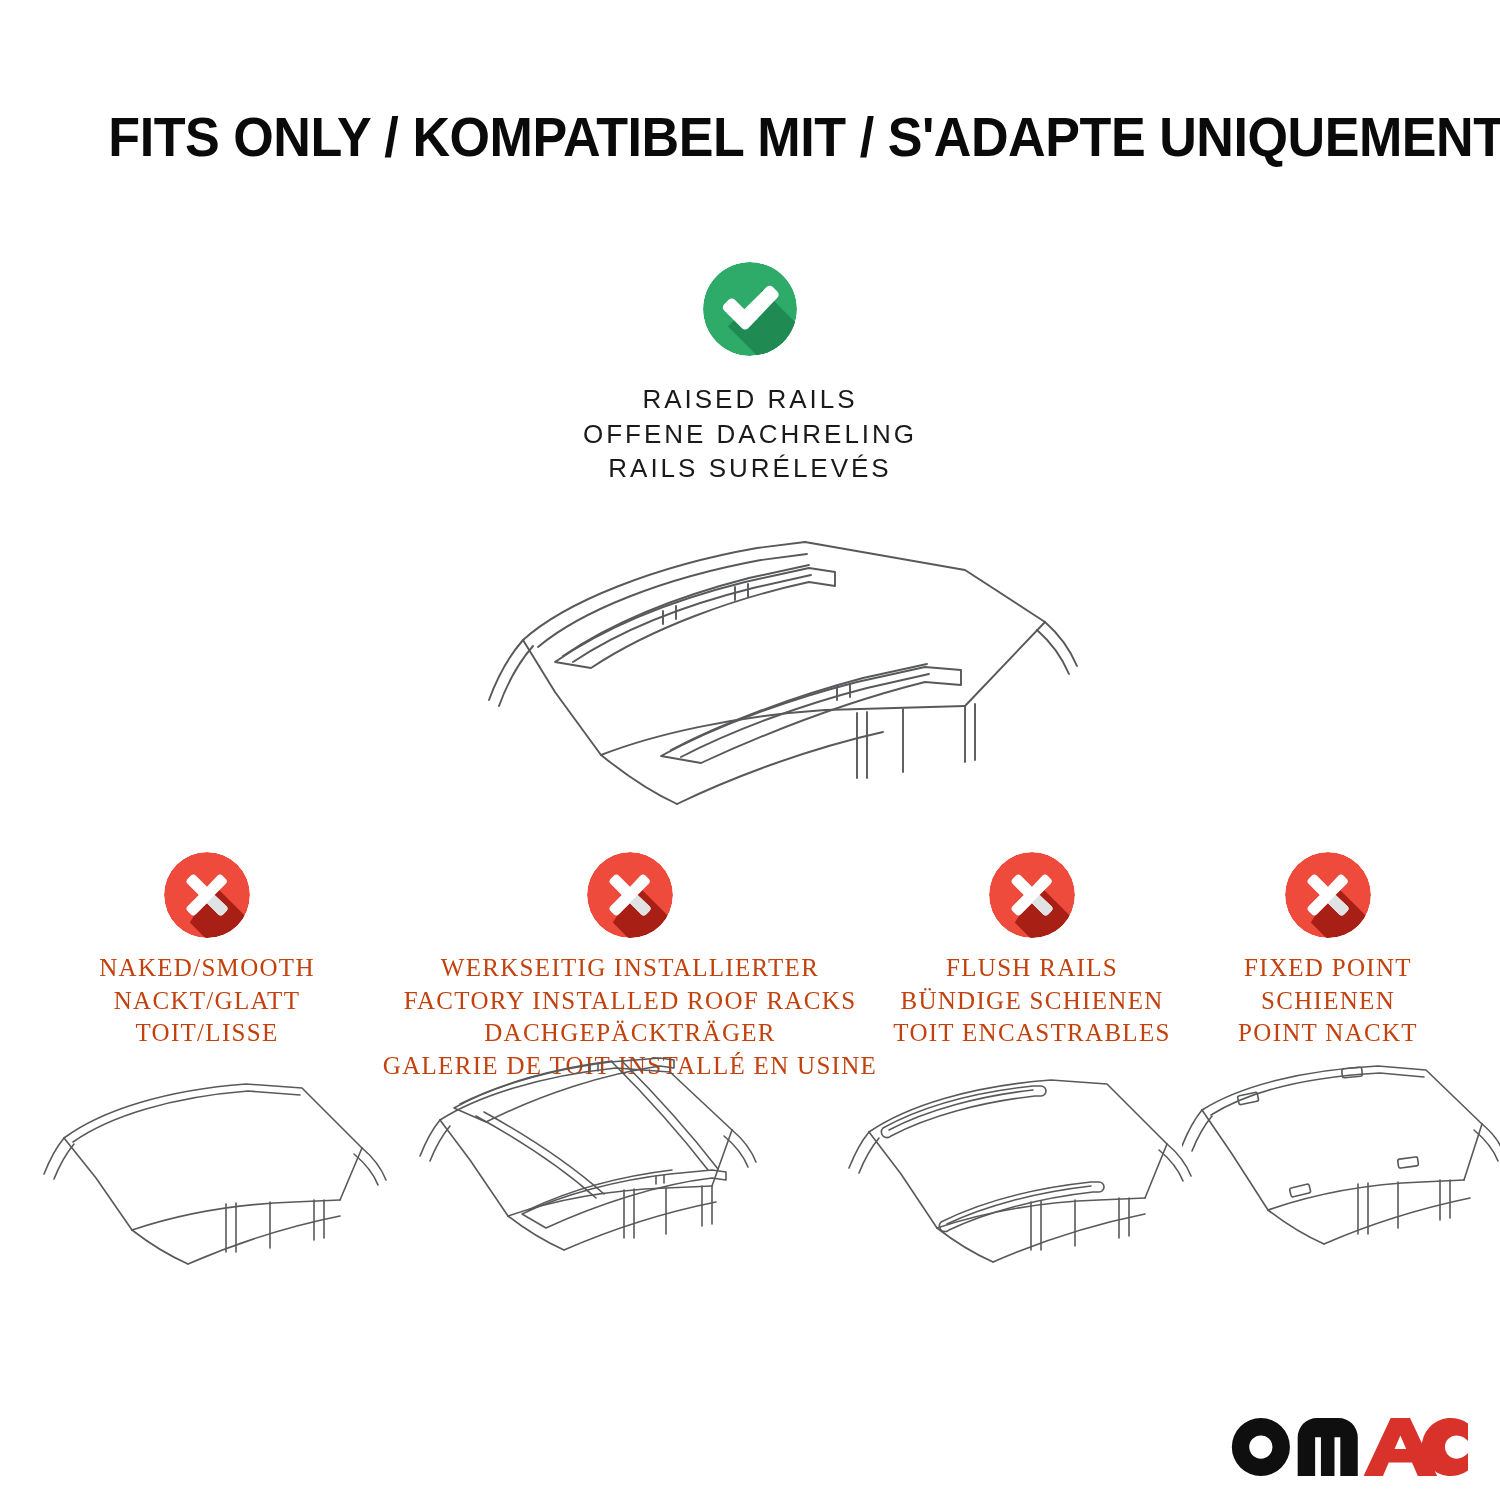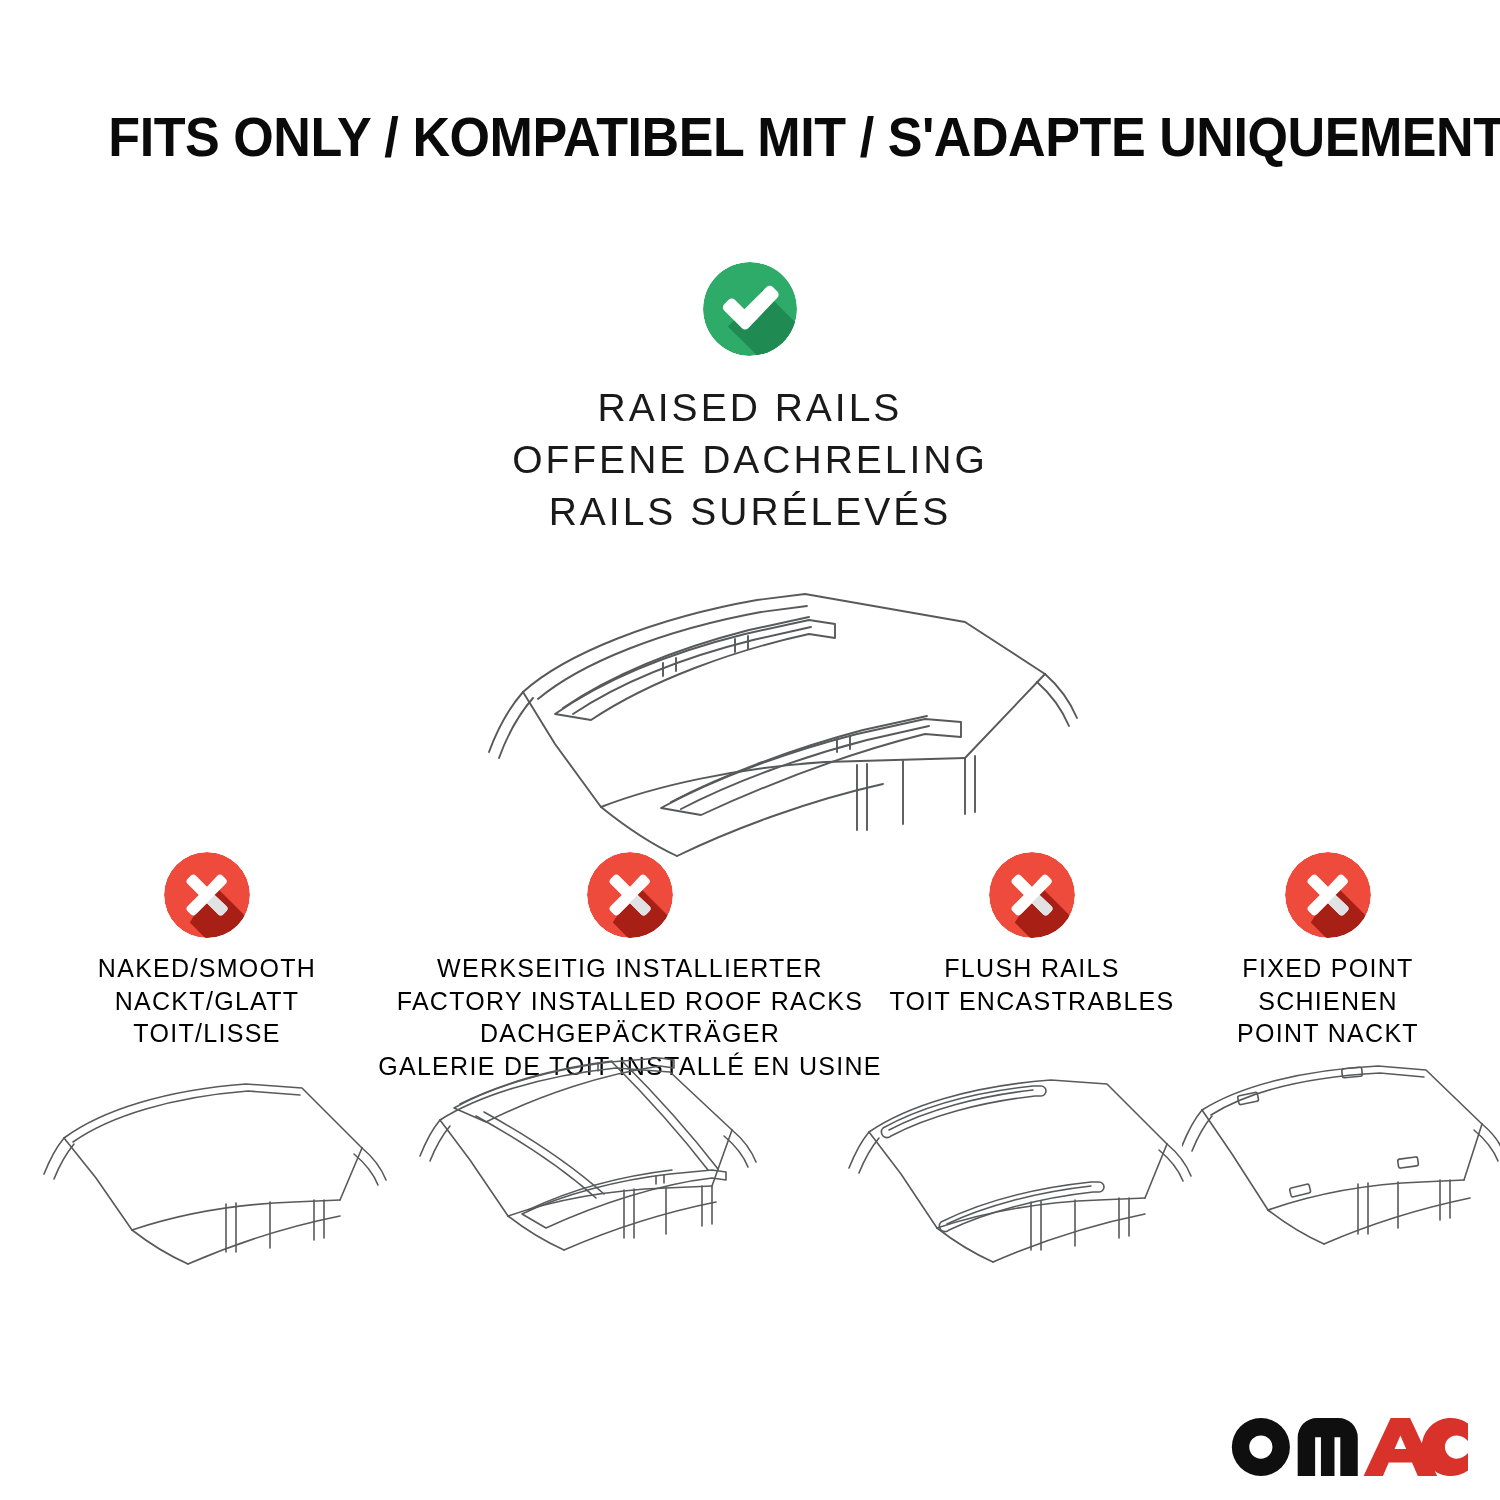--- a/index.html
+++ b/index.html
@@ -63,21 +63,21 @@
     flex-direction: column;
     align-items: center;
   }
   .hero-icon { width: 94px; height: 94px; }
 
   .hero-labels {
     margin-top: 26px;
     text-align: center;
   }
   .hero-labels .lbl {
-    font-size: 39px;
+    font-size: 26px;
     letter-spacing: 3.0px;
     line-height: 1.33;
     color: #1a1a1a;
     font-weight: 400;
     white-space: nowrap;
   }
 
   .hero-art {
     margin-top: 24px;
     width: 690px;
@@ -102,23 +102,24 @@
   }
   .cell-icon { width: 86px; height: 86px; }
   .cell-labels {
     margin-top: 14px;
     text-align: center;
   }
   .cell-labels .lbl {
     font-size: 25px;
     letter-spacing: 1.3px;
     line-height: 1.30;
-    color: #000000;
+    color: #c2410c;
     font-weight: 400;
     white-space: nowrap;
+    font-family: Liberation Serif, serif;
   }
 
   
   #cell-0 { left: 22px;   width: 370px; }
   #cell-1 { left: 400px;  width: 460px; }
   #cell-2 { left: 862px;  width: 340px; }
   #cell-3 { left: 1196px; width: 264px; }
 
   
   .cell-art { position: absolute; }
@@ -279,20 +280,21 @@
           <g clip-path="url(#clipX2)">
             <circle cx="50" cy="50" r="50" fill="#ee4b3c"></circle>
             <path d="M60,40 L100,80 L100,100 L48,100 L30,82 L44,60 Z" fill="#a81f16"></path>
             <path d="M58.8,50 L71.6,37.2 a4.4,4.4 0 0 0 0,-6.2 l-3.4,-3.4 a4.4,4.4 0 0 0 -6.2,0 L50,40.4 L37.2,27.6 a4.4,4.4 0 0 0 -6.2,0 l-3.4,3.4 a4.4,4.4 0 0 0 0,6.2 L40.4,50 L27.6,62.8 a4.4,4.4 0 0 0 0,6.2 l3.4,3.4 a4.4,4.4 0 0 0 6.2,0 L50,59.6 L62.8,72.4 a4.4,4.4 0 0 0 6.2,0 l3.4,-3.4 a4.4,4.4 0 0 0 0,-6.2 Z" fill="#ffffff"></path>
             <path d="M50,59.6 L62.8,72.4 a4.4,4.4 0 0 0 6.2,0 l3.4,-3.4 a4.4,4.4 0 0 0 0,-6.2 L58.8,50 L50,58.8 Z" fill="#e0e2e4"></path>
           </g>
         </svg>
       </div>
       <div class="cell-labels">
         <div class="lbl">FLUSH RAILS</div>
+        <div class="lbl">BÜNDIGE SCHIENEN</div>
         <div class="lbl">TOIT ENCASTRABLES</div>
       </div>
     </div>
 
     <div class="cell" id="cell-3">
       <div class="status-icon cell-icon">
         <svg viewBox="0 0 100 100" aria-hidden="true">
           <defs>
               <clipPath id="clipX3">
                 <circle cx="50" cy="50" r="50"></circle>

